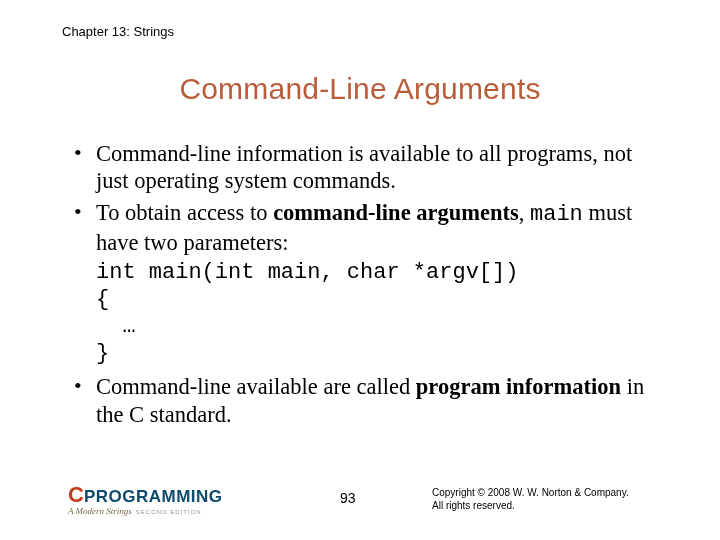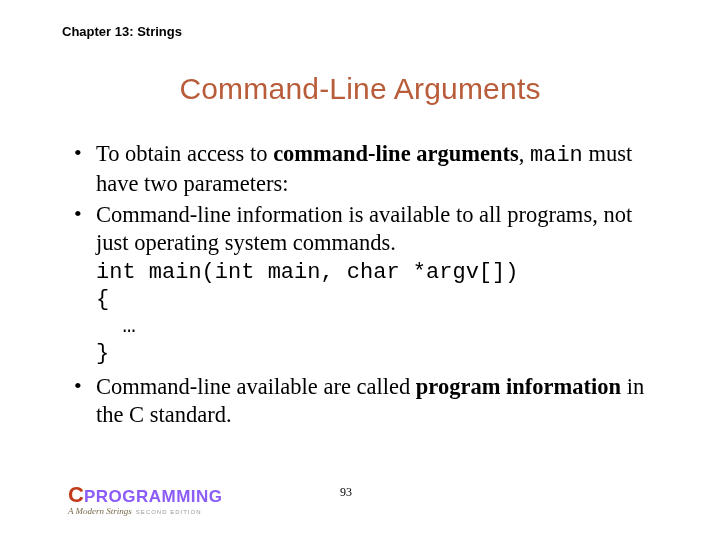--- a/index.html
+++ b/index.html
@@ -10,21 +10,21 @@
     font-family: "Times New Roman", Times, serif;
     color: #000;
     position: relative;
     overflow: hidden;
   }
   .chapter-label {
     position: absolute;
     top: 24px;
     left: 62px;
     font-family: Arial, Helvetica, sans-serif;
-    font-weight: bold;
+    font-weight: normal;
     font-size: 13px;
   }
   .slide-title {
     position: absolute;
     top: 72px;
     left: 0;
     width: 720px;
     text-align: center;
     font-family: Arial, Helvetica, sans-serif;
     font-size: 30px;
@@ -84,21 +84,21 @@
   }
   .logo-c {
     font-size: 22px;
     font-weight: 900;
     color: #c23a1a;
     letter-spacing: -1px;
   }
   .logo-prog {
     font-size: 17px;
     font-weight: 900;
-    color: #8b5cf6;
+    color: #0c4a6e;
     letter-spacing: 0.5px;
     margin-left: 1px;
   }
   .logo-sub {
     font-size: 9px;
     font-style: italic;
     color: #7a6a4a;
     font-family: "Times New Roman", serif;
     margin-top: -2px;
   }
@@ -106,46 +106,46 @@
     font-size: 6px;
     letter-spacing: 1px;
     color: #999;
     font-style: normal;
     font-family: Arial, sans-serif;
     margin-left: 4px;
   }
   .page-num {
     position: absolute;
     left: 340px;
-    bottom: 20px;
-    font-family: Liberation Serif, serif;
-    font-size: 12px;
+    bottom: 14px;
+    font-family: Liberation Sans, sans-serif;
+    font-size: 14px;
   }
   .copyright {
     position: absolute;
     left: 432px;
     bottom: 8px;
     font-family: Arial, Helvetica, sans-serif;
     font-size: 10px;
     line-height: 1.3;
   }
 </style>
 </head>
 <body>
 
 <div class="chapter-label">Chapter 13: Strings</div>
 
 <div class="slide-title">Command-Line Arguments</div>
 
 <div class="content">
   <ul class="bullets">
+    <li>Command-line information is available to all programs, not just operating system commands.</li>
     <li>
       <span>To obtain access to </span><span class="bold">command-line arguments</span><span>, </span><span class="mono">main</span><span> must have two parameters:</span>
     </li>
-    <li>Command-line information is available to all programs, not just operating system commands.</li>
   </ul>
   <div class="code-block">int main(int main, char *argv[])
 {
   …
 }</div>
   <ul class="bullets">
     <li>
       <span>Command-line available are called </span><span class="bold">program information</span><span> in the C standard.</span>
     </li>
   </ul>
@@ -155,13 +155,17 @@
   <div class="logo">
     <div class="logo-top">
       <span class="logo-c">C</span>
         <span class="logo-prog">PROGRAMMING</span>
     </div>
     <div class="logo-sub">
       <span>A Modern Strings</span><span class="logo-ed">SECOND EDITION</span>
     </div>
   </div>
   <div class="page-num">93</div>
+  <div class="copyright">
+    <div>Copyright © 2008 W. W. Norton &amp; Company.</div>
+    <div>All rights reserved.</div>
+  </div>
 </div>
 
 </body></html>

